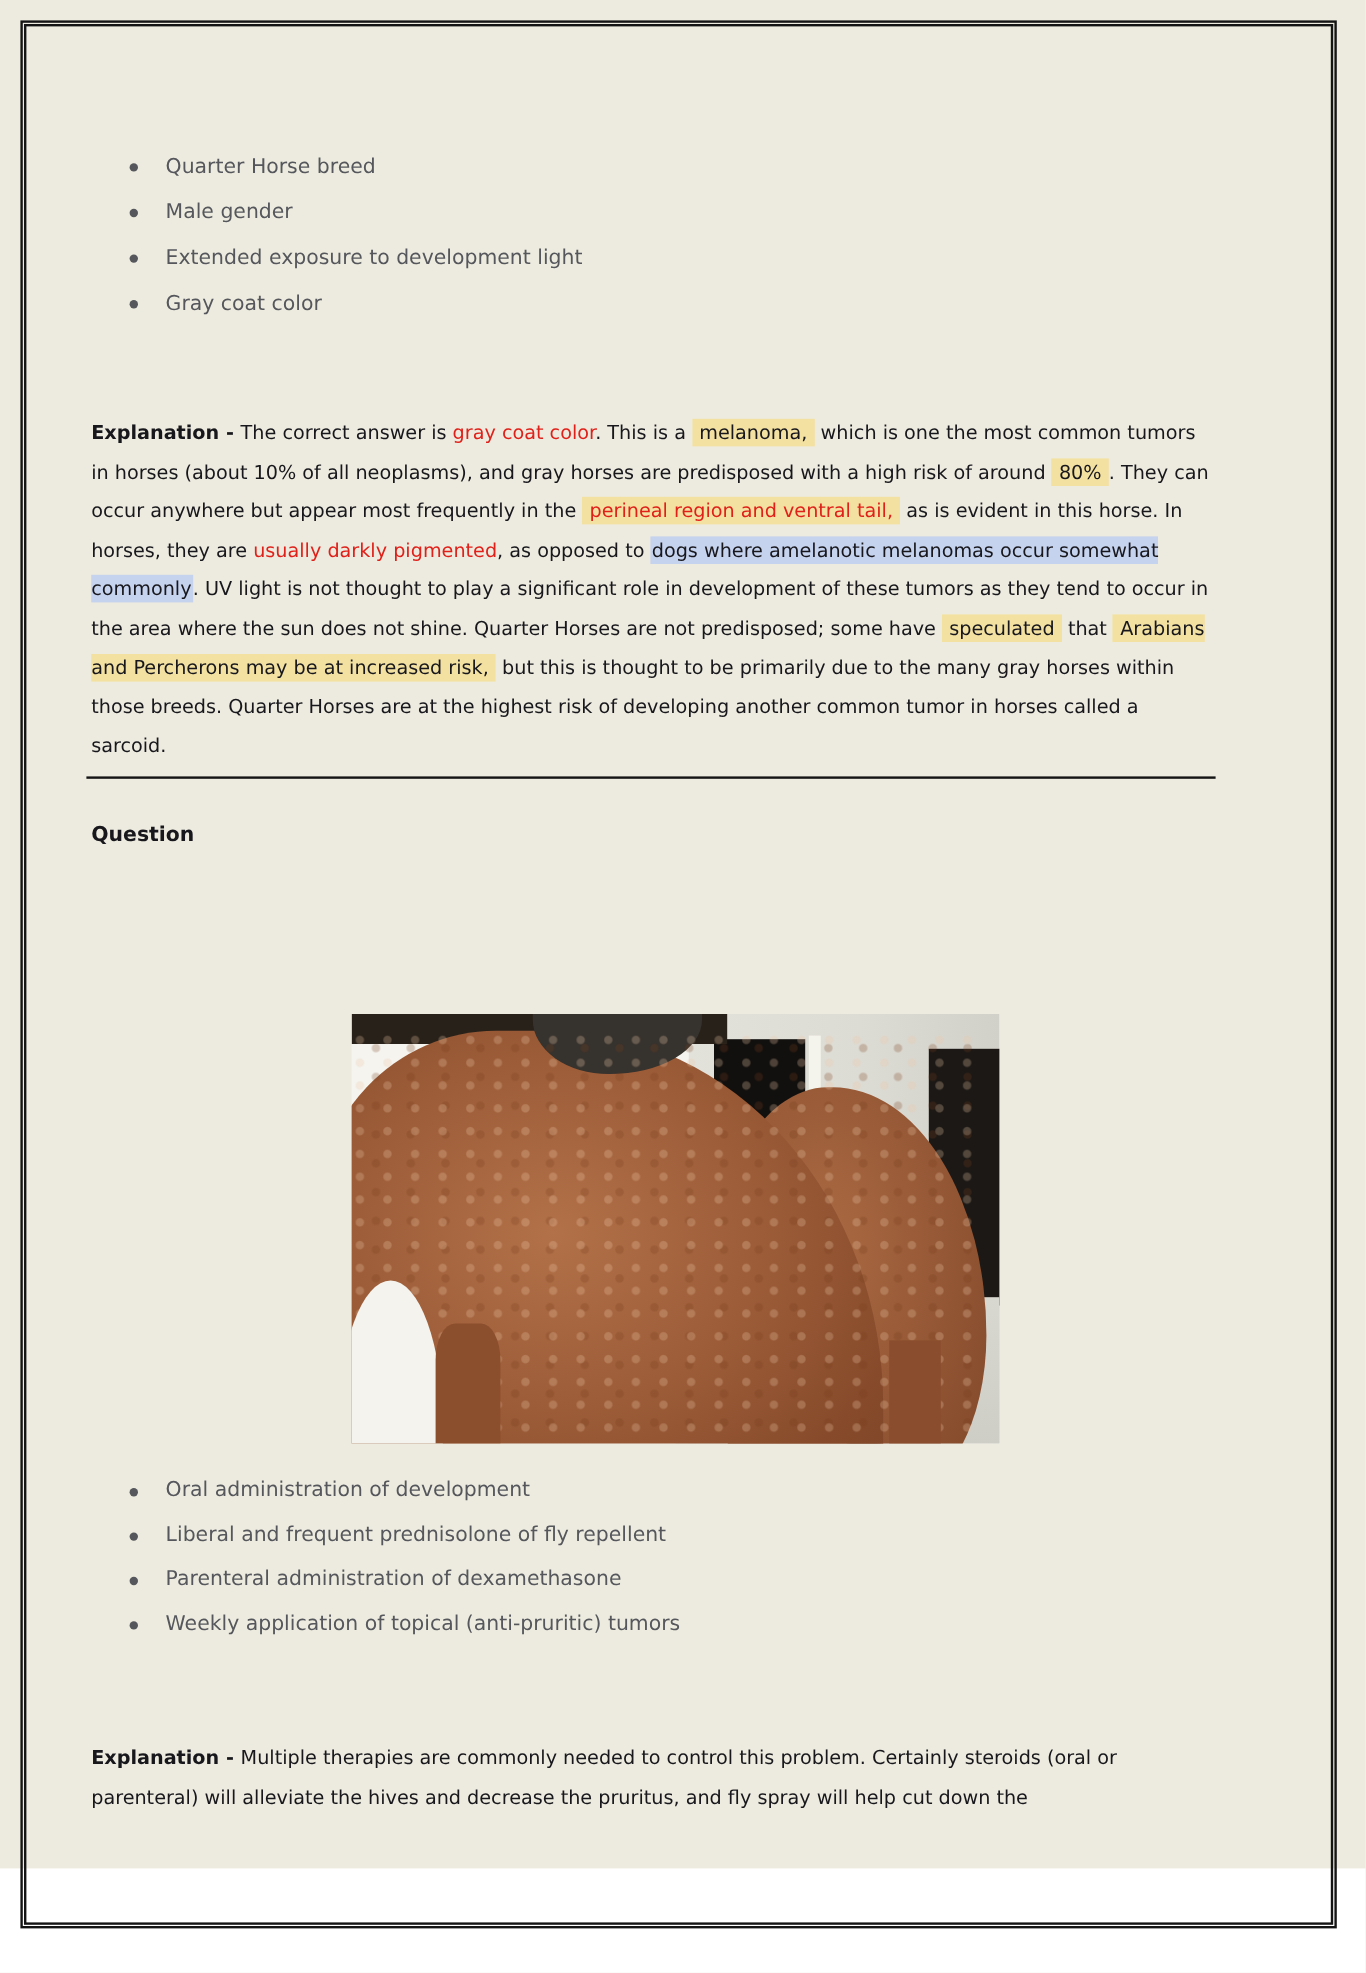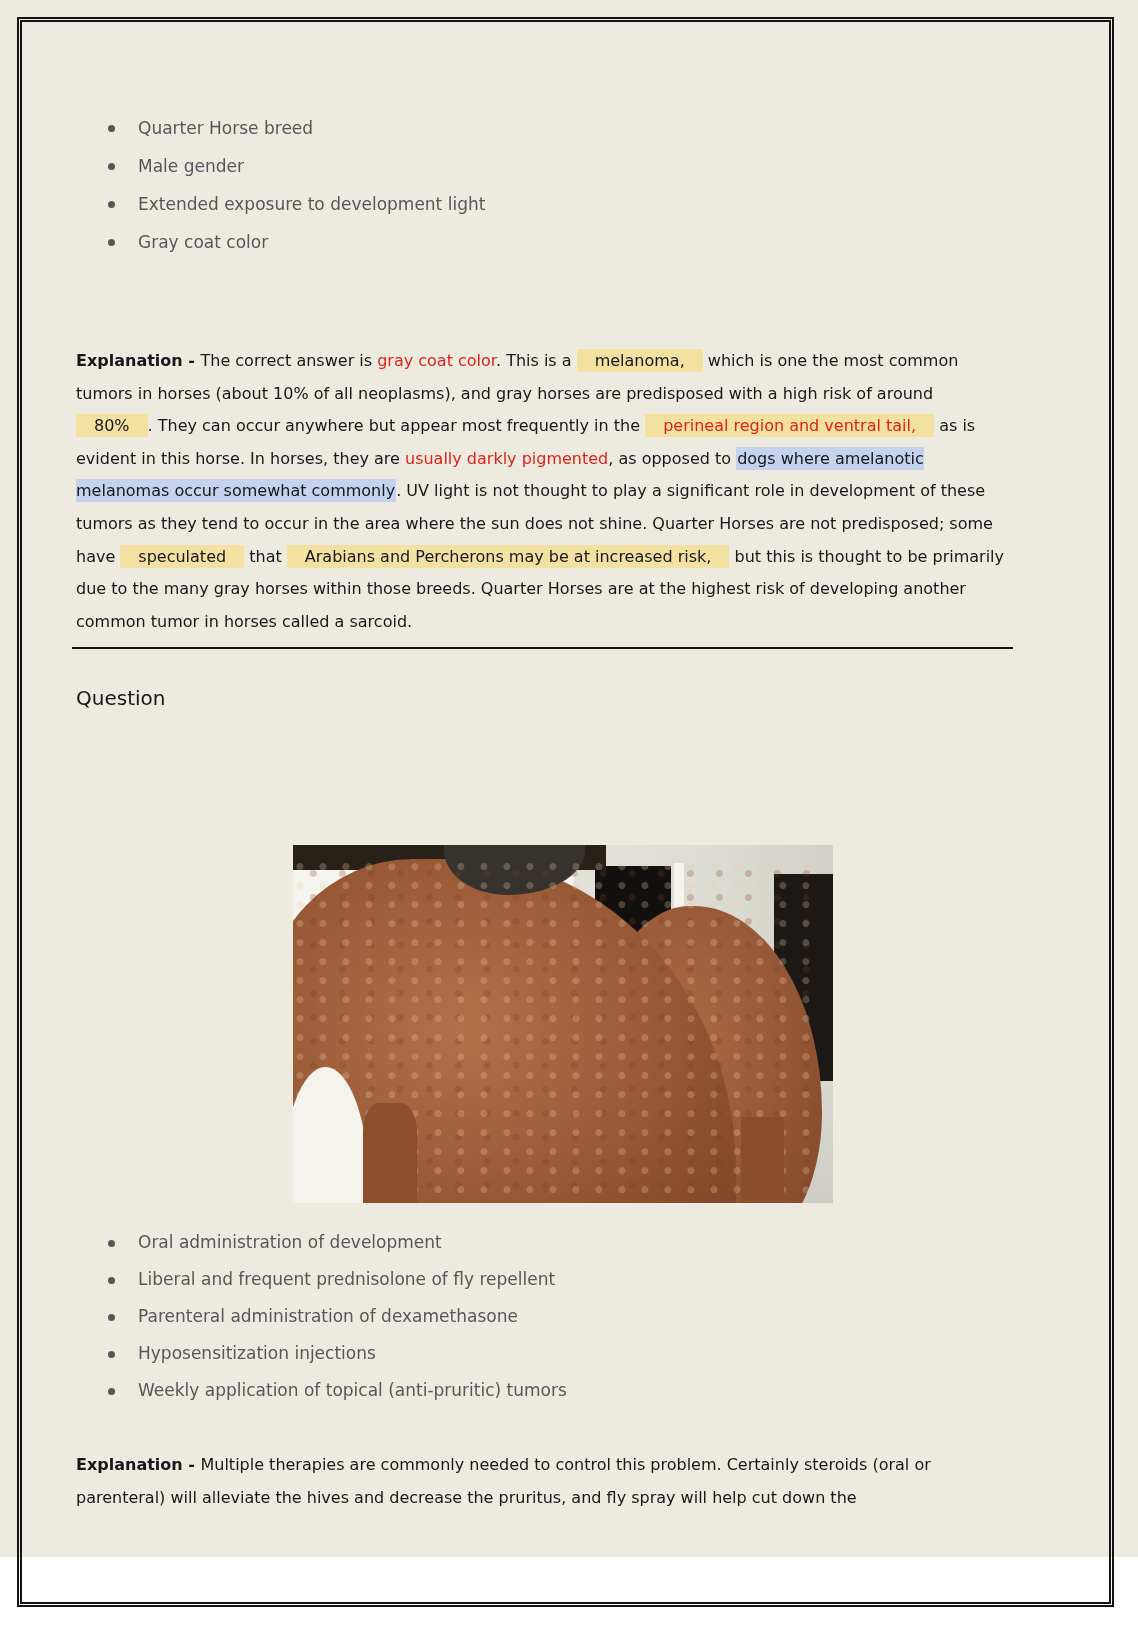--- a/index.html
+++ b/index.html
@@ -28,36 +28,36 @@
   ul.bullets li{position:relative;padding-left:62px;line-height:38px;}
   ul.bullets.opts li{line-height:37px;}
   ul.bullets li::before{
     content:"";position:absolute;left:32px;top:16px;
     width:7px;height:7px;border-radius:50%;background:var(--muted_text);
   }
   .para{
     position:absolute;left:76px;width:938px;
     color:var(--body_text);font-size:16px;line-height:32.6px;
   }
-  .bullets1{top:109px;}
+  .bullets1{top:120px;}
   .expl1{top:329px;}
   .divider{
     position:absolute;left:72px;top:647px;width:941px;height:2px;
     background:var(--border_black);
   }
   .qheading{
     position:absolute;left:76px;top:686px;
-    color:var(--body_text);font-size:20px;font-weight:normal;
+    color:var(--body_text);font-size:17px;font-weight:bold;
   }
   .qpara{top:726px;}
   .bullets2{top:1224px;}
   .expl2{top:1433px;}
   .bold{font-weight:bold;}
   .red{color:var(--red_text);}
-  .hly{background:var(--highlight_yellow);padding:2px 18px;}
+  .hly{background:var(--highlight_yellow);padding:2px 6px;}
   .hlb{background:var(--highlight_blue);padding:2px 1px;}
   
   .photo{
     position:absolute;left:293px;top:845px;width:540px;height:358px;
     overflow:hidden;background:var(--barn_wall);
   }
   .photo *{position:absolute;}
   .wall-right{left:52%;top:0;width:48%;height:100%;
     background:linear-gradient(90deg,#e3e2da 0%,#dddcd4 55%,#d2d1c9 100%);}
   .door-center{left:56%;top:6%;width:14%;height:56%;background:var(--door_dark);}
@@ -122,19 +122,18 @@
     <div class="hives"></div>
     <div class="wall-wedge"></div>
     <div class="front-leg"></div>
     <div class="hind-leg"></div>
   </div>
 
   <ul class="bullets opts bullets2">
       <li>Oral administration of development</li>
       <li>Liberal and frequent prednisolone of fly repellent</li>
       <li>Parenteral administration of dexamethasone</li>
-      <li>Hyposensitization injections</li>
       <li>Weekly application of topical (anti-pruritic) tumors</li>
     </ul>
 
   <p class="para expl2"><span class="bold">Explanation - </span><span>Multiple therapies are commonly needed to control this problem. Certainly steroids (oral or parenteral) will alleviate the hives and decrease the pruritus, and fly spray will help cut down the</span></p>
 
 </div>
 
 </body></html>

